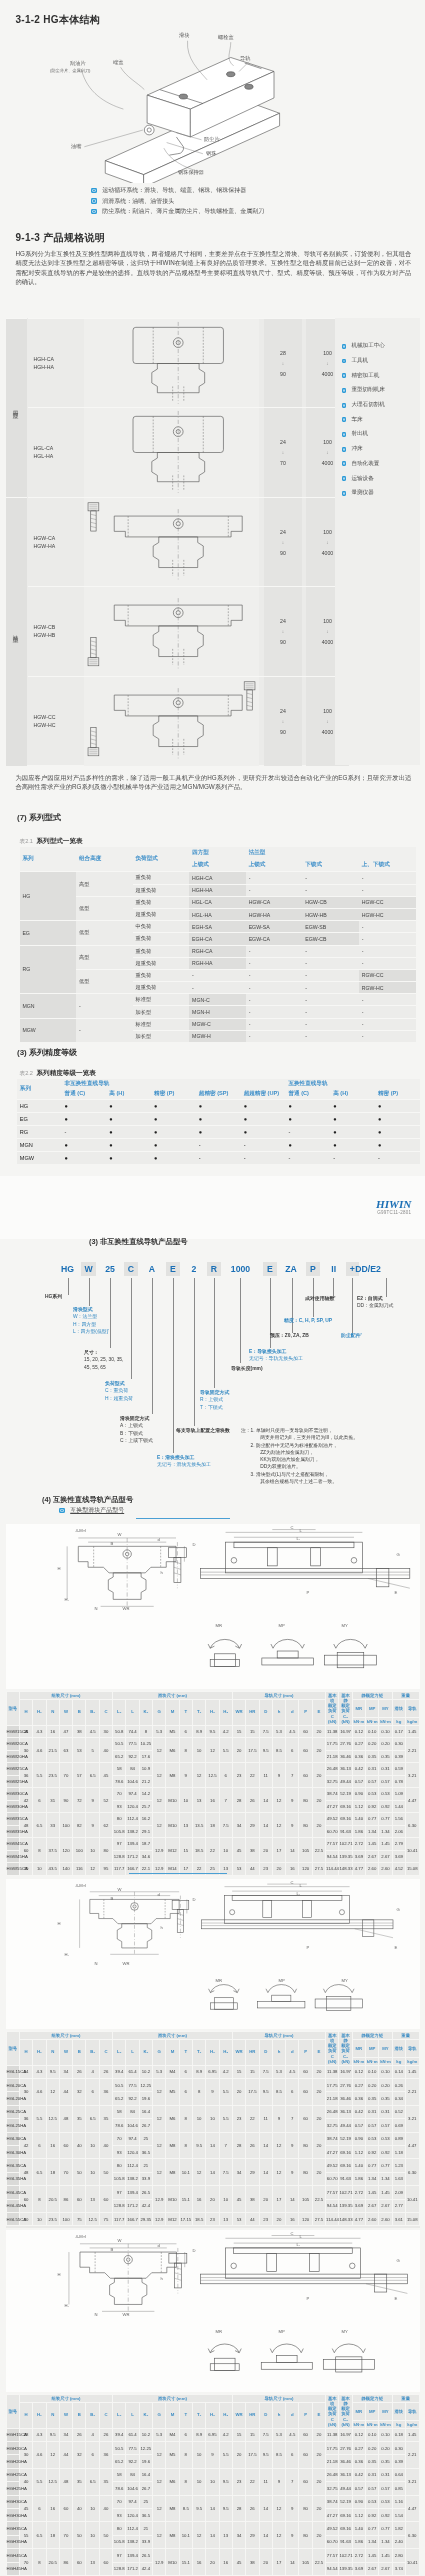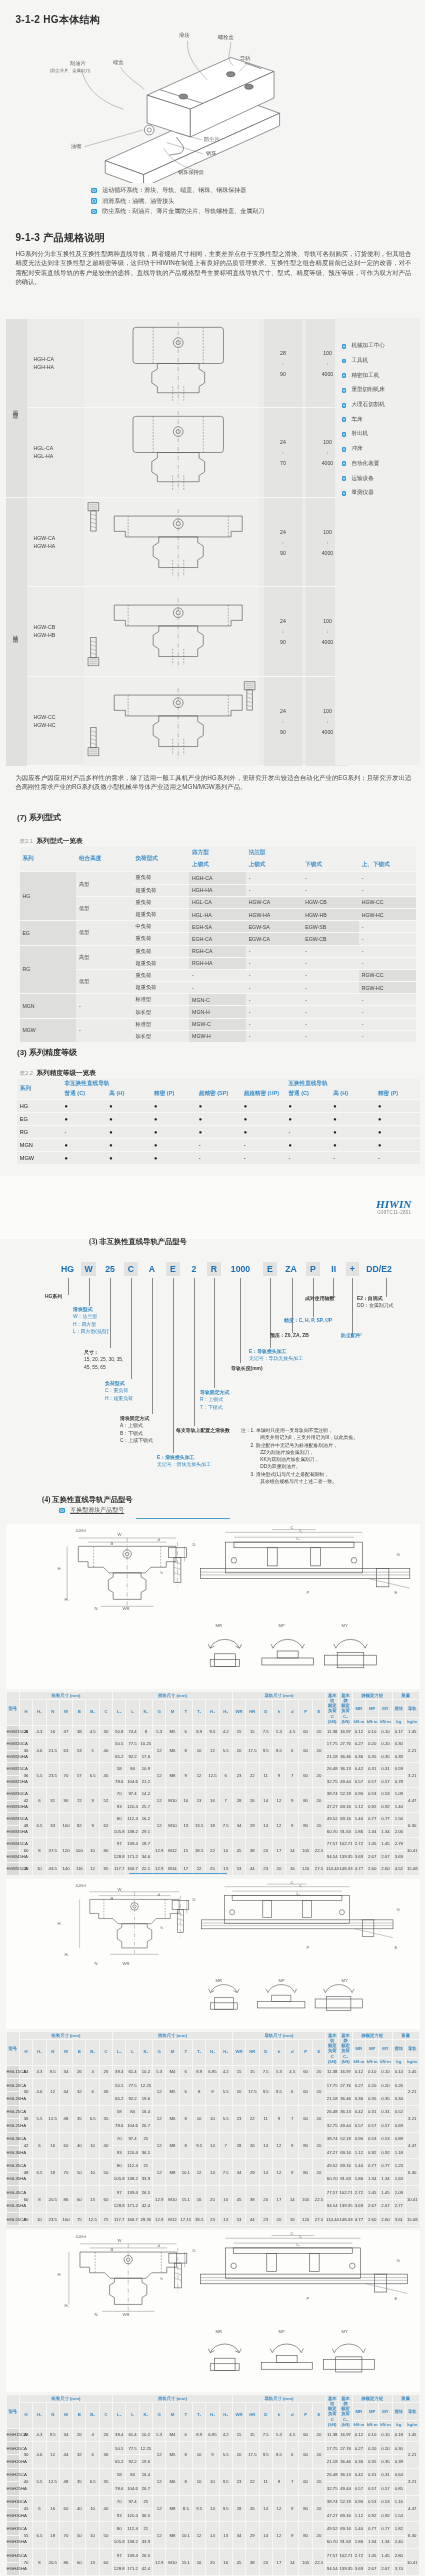--- a/index.html
+++ b/index.html
@@ -1,21 +1,21 @@
 <!DOCTYPE html>
 <html style="font-size:11.2px"><head>
 <meta charset="utf-8">
 <style>
   html,body{margin:0;padding:0;background:#e9e9e7;}
   #page{position:relative;width:426px;height:2576px;background:#f5f5f3;overflow:hidden;
         font-family:"Liberation Sans",sans-serif;color:#3a3a3a;}
   .abs{position:absolute;}
   .h1{font-size:10px;font-weight:bold;color:#2f2f2f;letter-spacing:0.3px;}
   .h2{font-size:8px;font-weight:bold;color:#333;}
-  .h3{font-size:7.3px;font-weight:bold;color:#333;font-family:Liberation Serif, serif;}
+  .h3{font-size:7.3px;font-weight:bold;color:#333;}
   .para{font-size:6.3px;line-height:9.4px;color:#4a4a4a;text-align:justify;}
   .blue{color:#2e86c1;}
   .cap-no{font-size:5.6px;color:#9a9a9a;margin-right:3.5px;}
   .cap-t{font-size:6.6px;font-weight:bold;color:#333;}
   .bullet-row{display:flex;align-items:flex-start;margin-bottom:3.5px;}
   .bsq{flex:0 0 auto;width:5.6px;height:5.6px;border-radius:1.4px;background:#2e9bd6;margin:0.7px 5.6px 0 0;
        box-shadow:inset 0 0 0 1.4px #2e9bd6, inset 0 0 0 2.1px #fff;}
   .btext{font-size:6px;color:#4a4a4a;line-height:7px;}
   svg{display:block;}
   .lineart{stroke:#555;stroke-width:.9;fill:none;}
@@ -706,21 +706,21 @@
       <div class="seg" style="left: 326px; width: 15.4px;">II</div>
       <div class="vline" style="left: 333px; top: 1278px; height: 19.6px;"></div>
       <div class="callout" style="left: 305px; top: 1295px;">
         <div style="font-weight: bold;">成对使用轴数'</div>
       </div>
       <div class="seg chipbg" style="left: 346px; width: 12.6px;">+</div>
       <div class="vline" style="left: 352px; top: 1278px; height: 55px;"></div>
       <div class="callout blue" style="left: 341px; top: 1332px;">
         <div style="font-weight: bold;">防尘配件'</div>
       </div>
-      <div class="seg" style="left: 362px; width: 34px;">DD/E2</div>
+      <div class="seg" style="left: 351px; width: 34px;">DD/E2</div>
       <div class="vline" style="left: 386px; top: 1278px; height: 19px;"></div>
       <div class="callout" style="left: 357px; top: 1295px;">
         <div style="font-weight: bold;">E2：自润式</div>
         <div>DD：金属刮刀式</div>
       </div>
     </div>
   <div class="abs notes" id="notesblk" style="left:241px;top:1427px;width:175px;">
       <div>注：1. 单轴时只使用一支导轨则不需注明，</div>
       <div>　　　　两支并用记为II，三支并用记为III，以此类推。</div>
       <div>　　2. 防尘配件中无记号为标准配备刮油片，</div>

